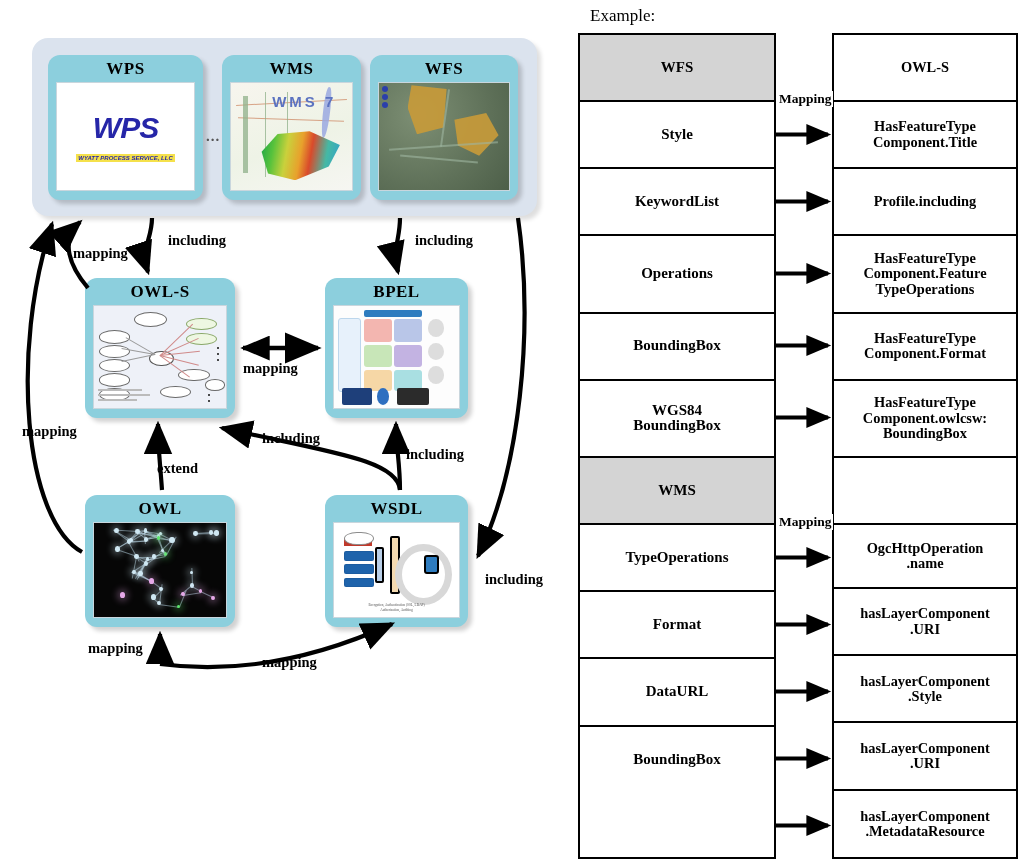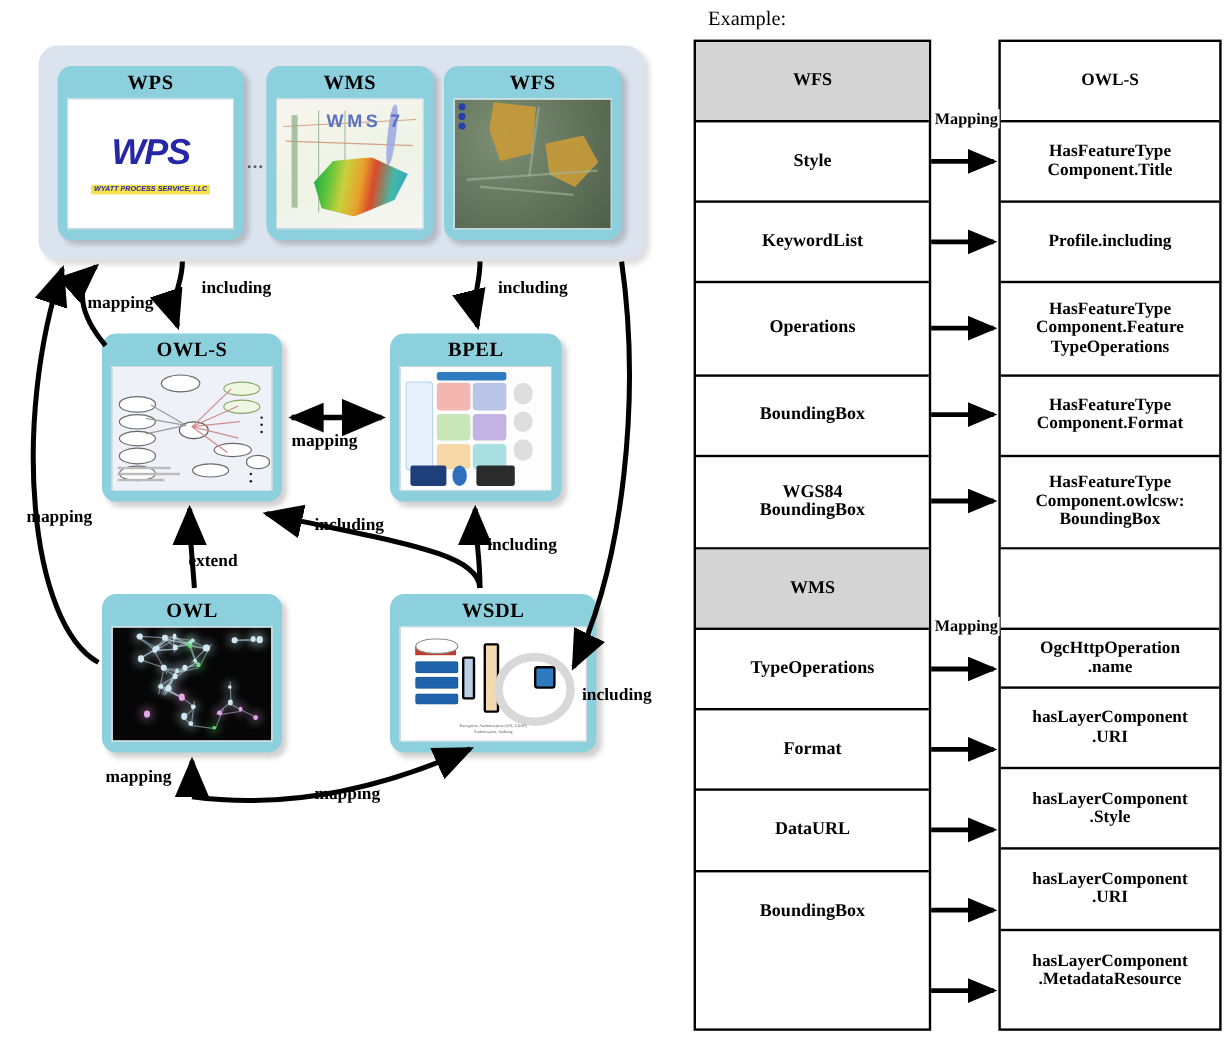--- a/index.html
+++ b/index.html
@@ -25,21 +25,21 @@
   #node-wms{left:222px;top:55px;width:139px;height:145px;}
   #node-wfs{left:370px;top:55px;width:148px;height:145px;}
   .ellipsis{position:absolute;left:204px;top:128px;width:18px;text-align:center;
       font-size:15px;font-weight:bold;color:#555;letter-spacing:1px;}
 
   
   #node-owls{left:85px;top:278px;width:150px;height:140px;}
   #node-bpel{left:325px;top:278px;width:143px;height:140px;}
   
   #node-owl{left:85px;top:495px;width:150px;height:132px;}
-  #node-wsdl{left:325px;top:495px;width:172px;height:132px;}
+  #node-wsdl{left:325px;top:495px;width:143px;height:132px;}
   #node-rdf{left:80px;top:665px;width:110px;height:134px;}
 
   .edge-label{position:absolute;font-weight:bold;font-size:14.5px;color:#000;
      white-space:nowrap;}
 
   
   .wps-art{position:relative;width:100%;height:100%;background:#fff;}
   .wps-word{position:absolute;left:0;right:0;top:26%;text-align:center;
      font-family:"Liberation Sans","DejaVu Sans",sans-serif;font-style:italic;
      font-weight:bold;font-size:30px;color:#2626a8;letter-spacing:-1px;}
@@ -455,21 +455,21 @@
       <div class="cell" style="height: 67.1545px;">BoundingBox</div>
     </div>
   <div class="col" id="col-right">
       <div class="cell" style="height: 67.1545px;">OWL-S</div>
       <div class="cell" style="height: 67.1545px;">HasFeatureType<br>Component.Title</div>
       <div class="cell" style="height: 67.1545px;">Profile.including</div>
       <div class="cell" style="height: 77.2276px;">HasFeatureType<br>Component.Feature<br>TypeOperations</div>
       <div class="cell" style="height: 67.1545px;">HasFeatureType<br>Component.Format</div>
       <div class="cell" style="height: 77.2276px;">HasFeatureType<br>Component.owlcsw:<br>BoundingBox</div>
       <div class="cell blank" style="height: 67.1545px;"></div>
-      <div class="cell" style="height: 49px;">OgcHttpOperation<br>.name</div>
+      <div class="cell" style="height: 64px;">OgcHttpOperation<br>.name</div>
       <div class="cell" style="height: 67.1545px;">hasLayerComponent<br>.URI</div>
       <div class="cell" style="height: 67.1545px;">hasLayerComponent<br>.Style</div>
       <div class="cell" style="height: 67.1545px;">hasLayerComponent<br>.URI</div>
       <div class="cell" style="height: 67.1545px;">hasLayerComponent<br>.MetadataResource</div>
     </div>
   <svg id="svg-tblarrows" viewBox="0 0 440 826">
     <defs>
       <marker id="tah" markerWidth="7" markerHeight="7" refX="5.4" refY="2.6" orient="auto" markerUnits="strokeWidth">
         <path d="M0,0 L6.2,2.6 L0,5.2 z" fill="#000"></path>
       </marker>

